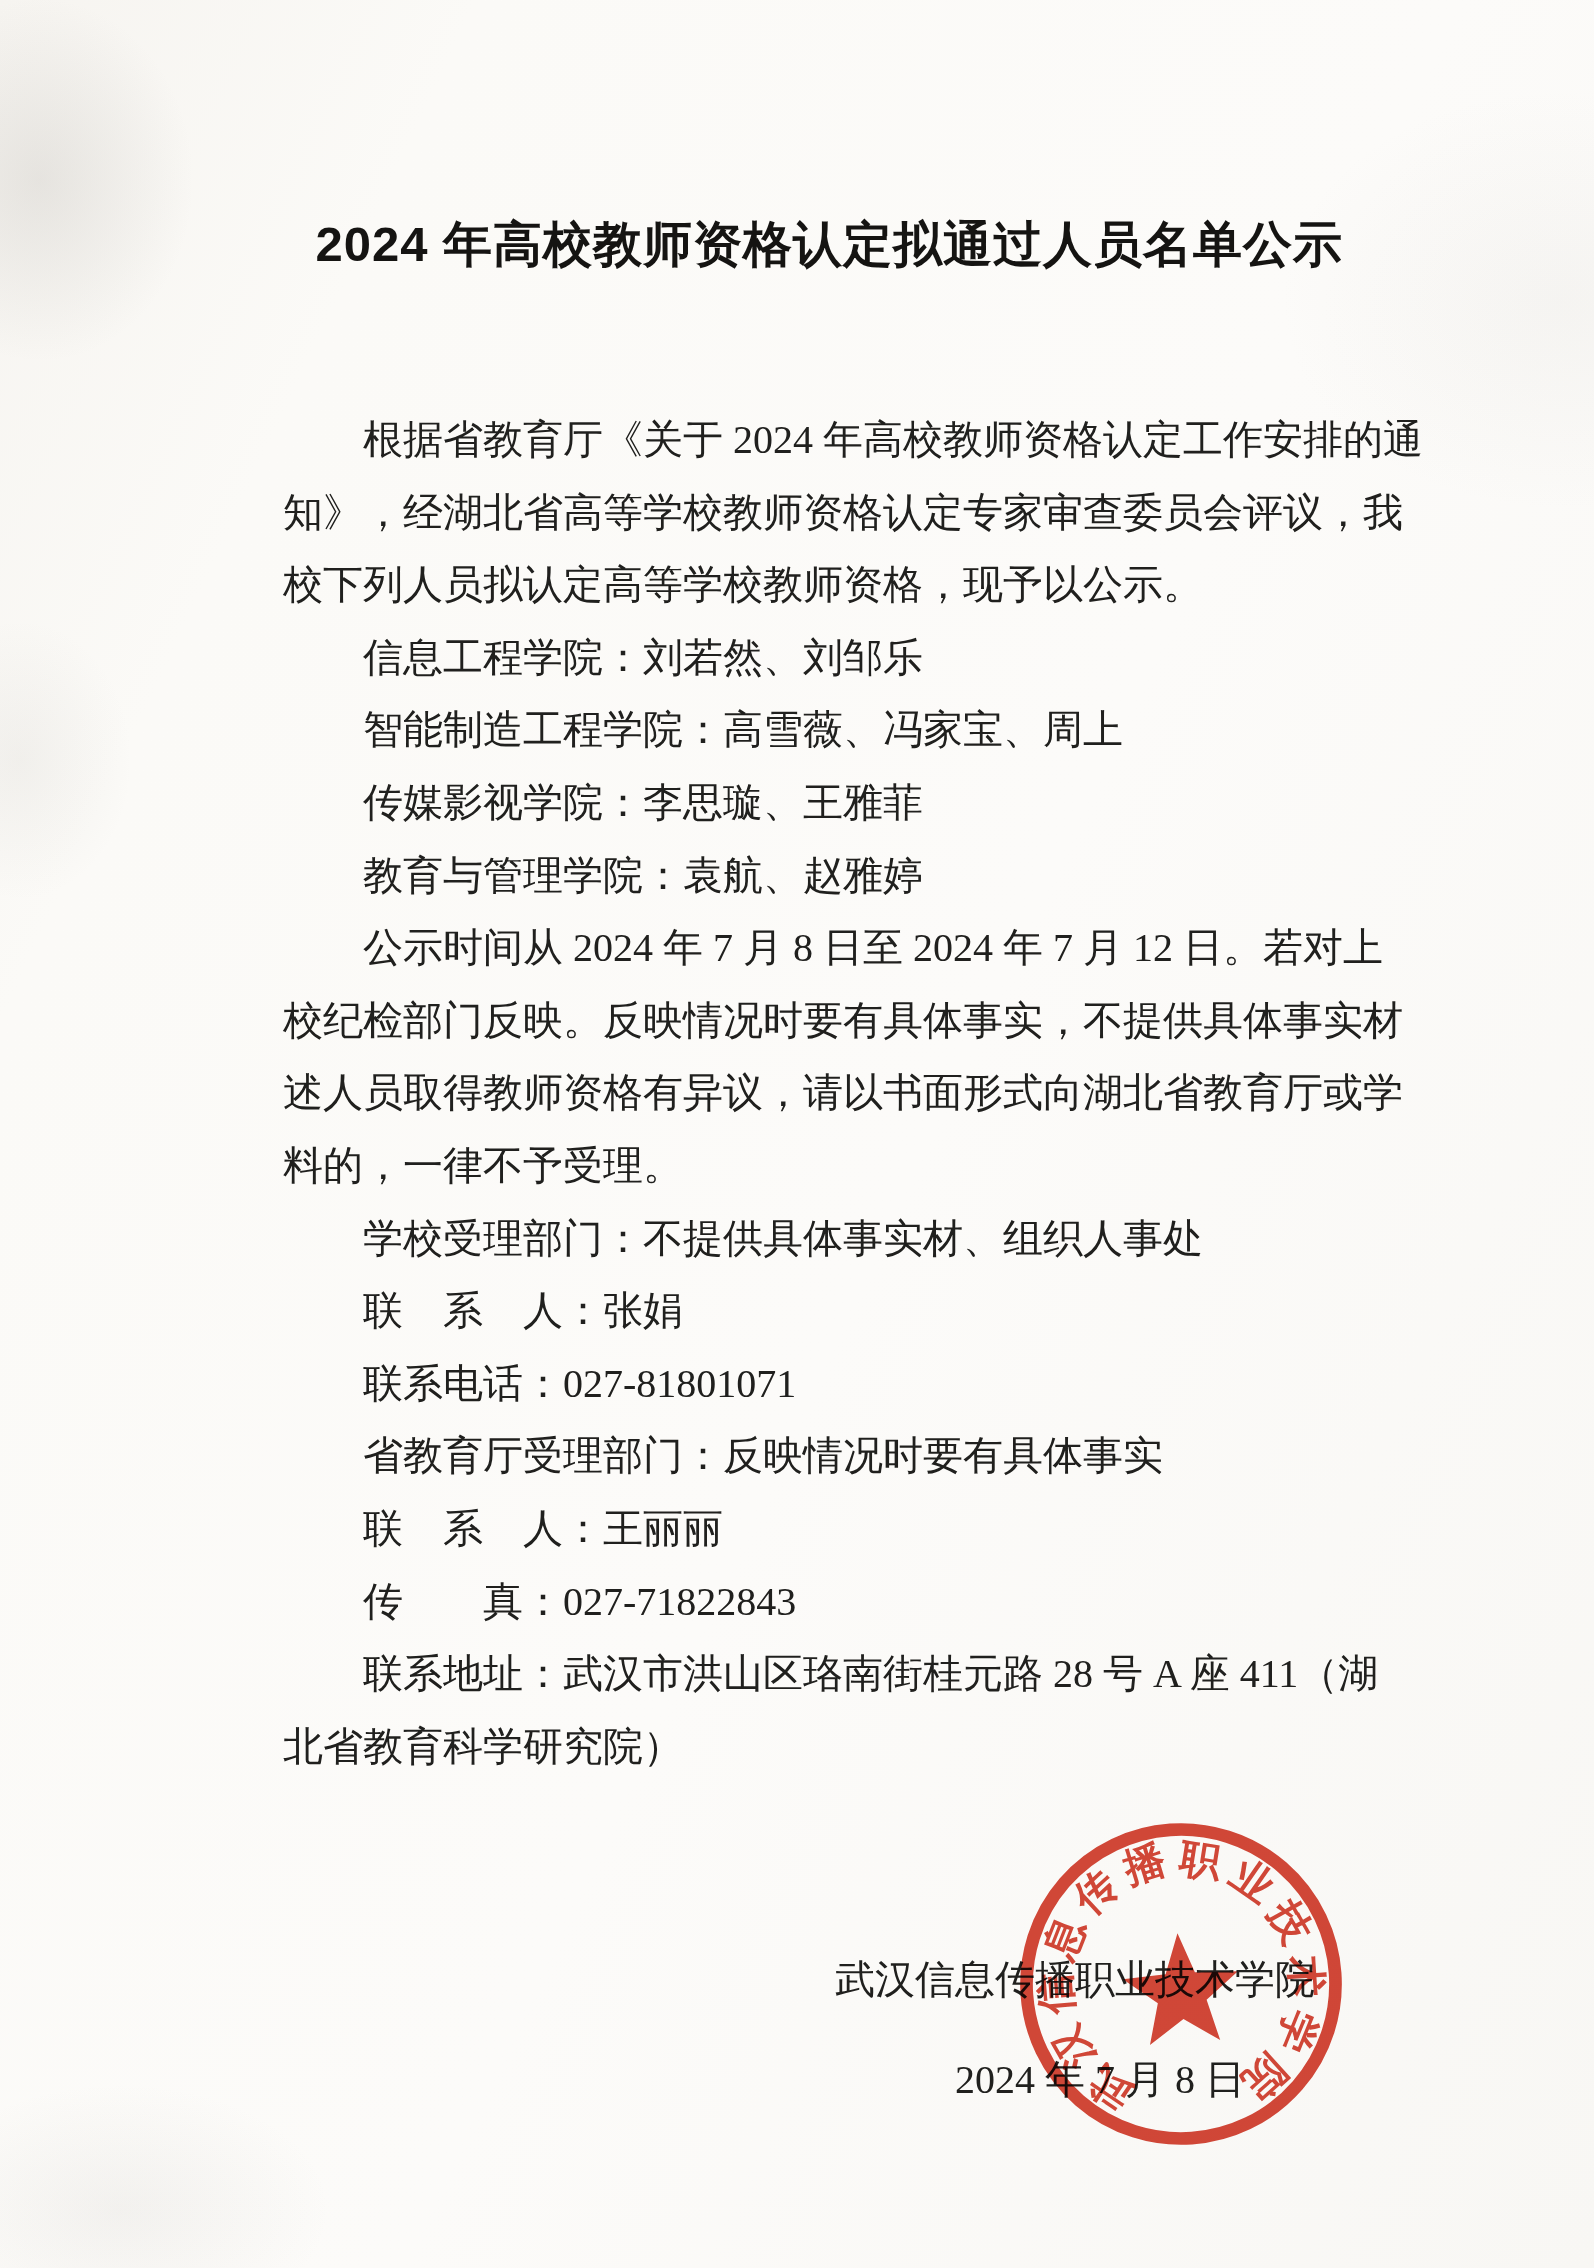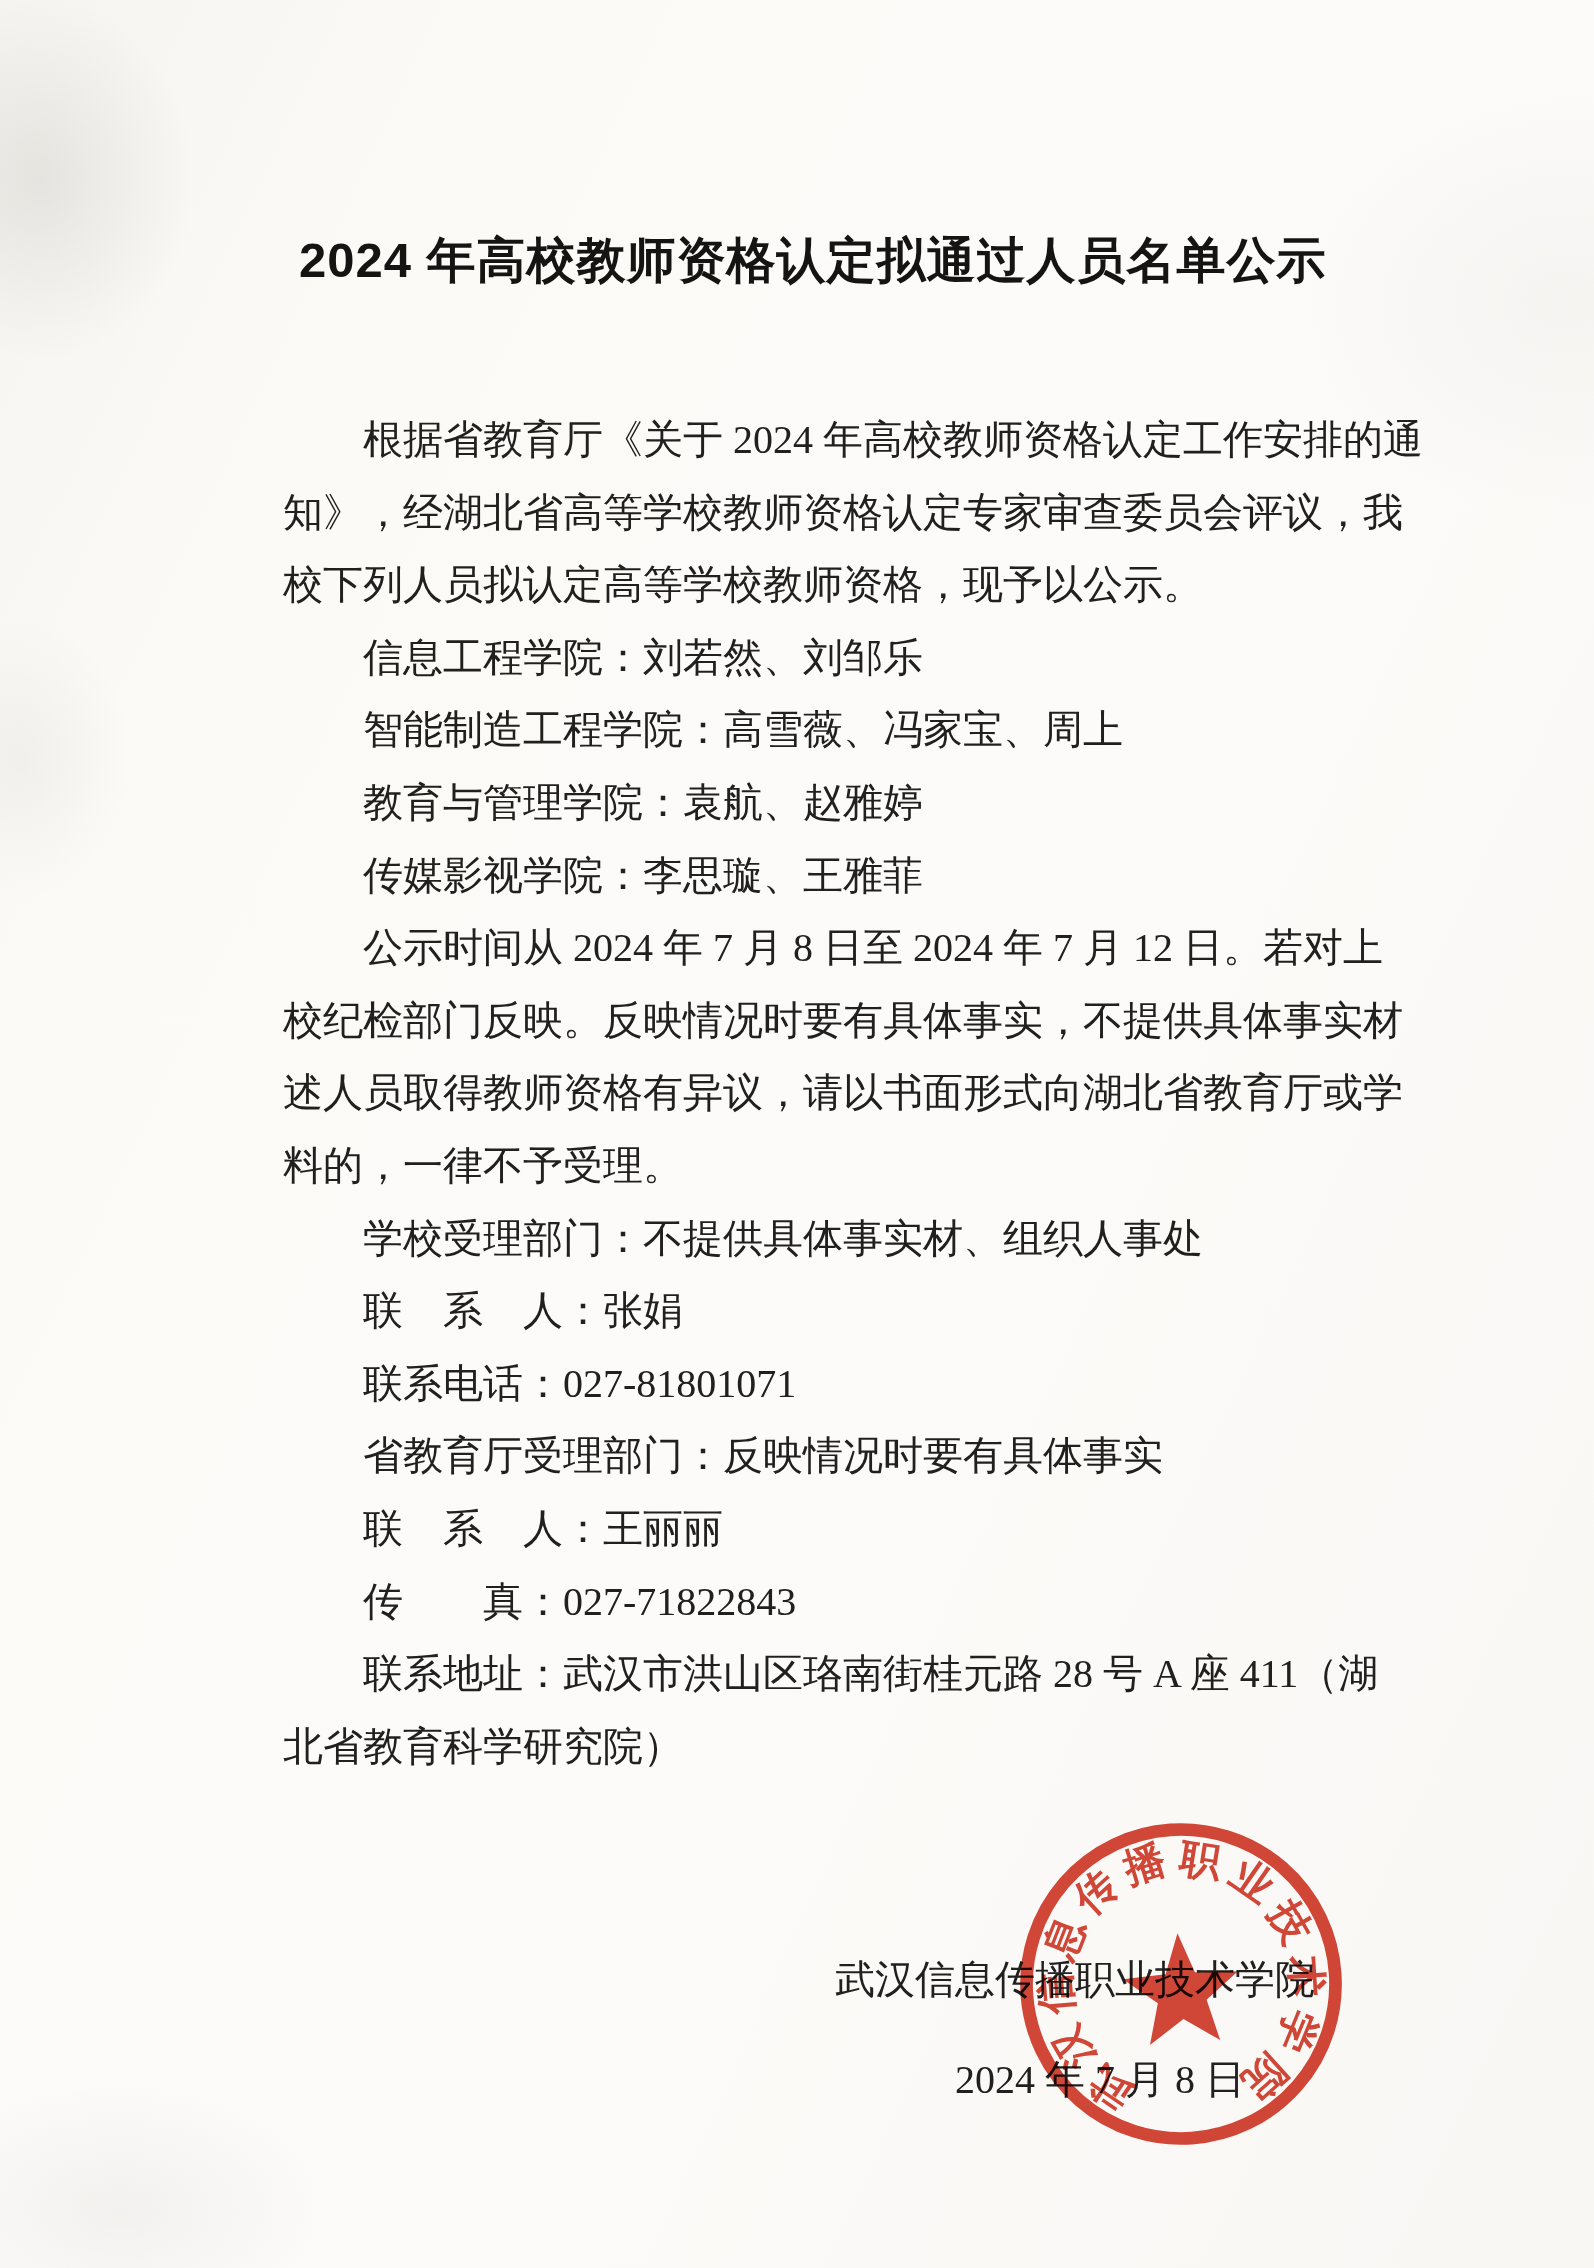--- a/index.html
+++ b/index.html
@@ -19,26 +19,26 @@
   .page::before{
     content:"";position:absolute;inset:0;pointer-events:none;
     background:
       radial-gradient(220px 260px at 40px 180px, rgba(150,145,138,.18), rgba(150,145,138,0) 70%),
       radial-gradient(160px 200px at 20px 760px, rgba(160,155,148,.10), rgba(160,155,148,0) 70%),
       radial-gradient(300px 180px at 120px 2210px, rgba(160,155,148,.10), rgba(160,155,148,0) 70%),
       radial-gradient(400px 300px at 1560px 300px, rgba(190,186,180,.10), rgba(190,186,180,0) 70%);
   }
   .doc-title{
     position:absolute;left:283px;top:212px;width:1060px;
-    margin:16px;
+    margin:0;
     font-family:"Liberation Sans","DejaVu Sans",sans-serif;
     font-weight:bold;
     font-size:49px;
     letter-spacing:1px;
-    text-align:left;
+    text-align:right;
     color:#151412;
   }
   .body-lines{
     position:absolute;left:283px;top:404px;width:1070px;
   }
   .body-lines p{
     margin:0;
     font-size:40px;
     line-height:72.6px;
     letter-spacing:0px;
@@ -88,23 +88,23 @@
       <p class="indent">根据省教育厅《关于 2024 年高校教师资格认定工作安排的通</p>
 
       <p>知》，经湖北省高等学校教师资格认定专家审查委员会评议，我</p>
 
       <p>校下列人员拟认定高等学校教师资格，现予以公示。</p>
 
       <p class="indent">信息工程学院：刘若然、刘邹乐</p>
 
       <p class="indent">智能制造工程学院：高雪薇、冯家宝、周上</p>
 
+      <p class="indent">传媒影视学院：李思璇、王雅菲</p>
+
       <p class="indent">教育与管理学院：袁航、赵雅婷</p>
-
-      <p class="indent">传媒影视学院：李思璇、王雅菲</p>
 
       <p class="indent">公示时间从 2024 年 7 月 8 日至 2024 年 7 月 12 日。若对上</p>
 
       <p>校纪检部门反映。反映情况时要有具体事实，不提供具体事实材</p>
 
       <p>述人员取得教师资格有异议，请以书面形式向湖北省教育厅或学</p>
 
       <p>料的，一律不予受理。</p>
 
       <p class="indent">学校受理部门：不提供具体事实材、组织人事处</p>

